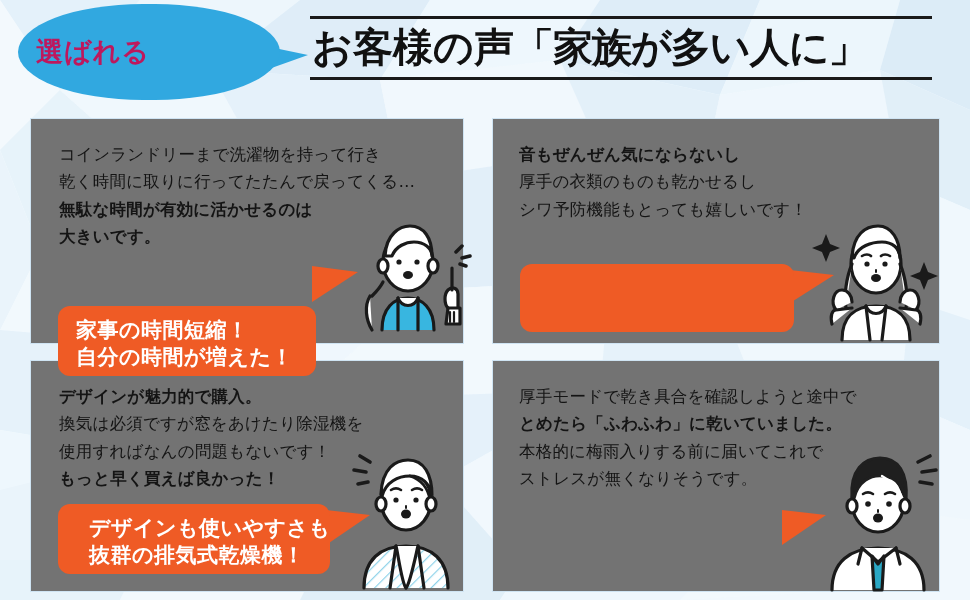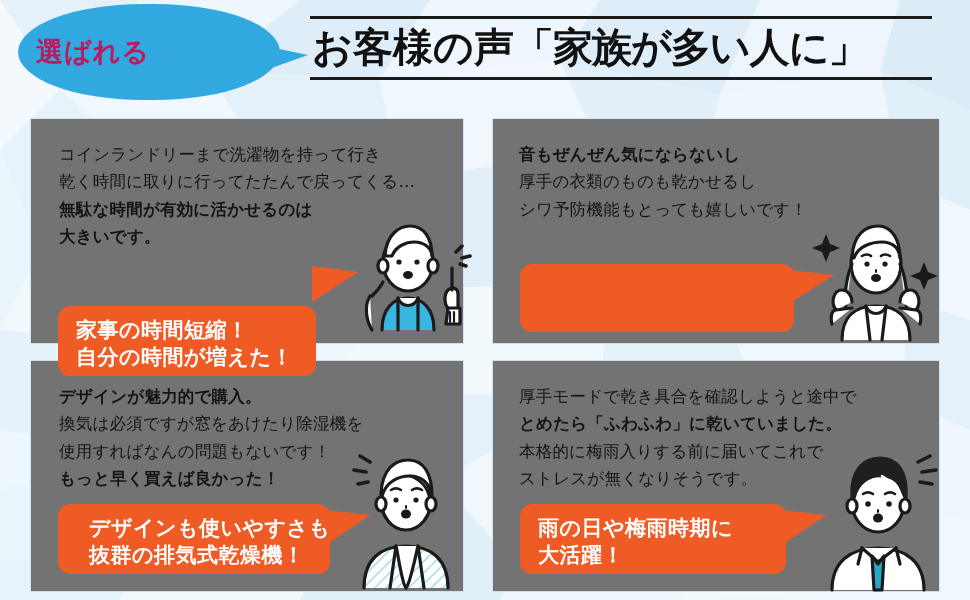--- a/index.html
+++ b/index.html
@@ -356,24 +356,20 @@
 
   <div class="card c4">
     <div class="card-body">
       <div class="n">厚手モードで乾き具合を確認しようと途中で</div>
       <div class="b">とめたら「ふわふわ」に乾いていました。</div>
       <div class="n">本格的に梅雨入りする前に届いてこれで</div>
       <div class="n">ストレスが無くなりそうです。</div>
     </div>
   </div>
   <div class="obubble-tail ob4-tail"></div>
-  <div class="obubble ob4">
-    <div class="l">雨の日や梅雨時期に</div>
-    <div class="l">大活躍！</div>
-  </div>
   <svg class="person p4" viewBox="0 0 126 148">
     <g fill="none" stroke="#1a1a1a" stroke-width="3.2" stroke-linecap="round" stroke-linejoin="round">
       <path d="M14 146 C14 118 32 104 60 104 C88 104 106 118 106 146" fill="#ffffff"></path>
       <path d="M44 104 L40 120 M78 104 L82 120" fill="none"></path>
       <path d="M44 104 L60 118 L78 104" fill="#ffffff"></path>
       <path d="M54 112 L60 120 L66 112 L64 146 L56 146 Z" fill="#2aa7c4" stroke="#1a1a1a"></path>
       <ellipse cx="60" cy="58" rx="26" ry="30" fill="#ffffff"></ellipse>
       <path d="M34 54 C32 26 46 14 62 14 C80 14 90 28 88 56 C86 44 80 34 66 32 C52 30 40 38 36 54 Z" fill="#1f1f1f" stroke="#1f1f1f"></path>
       <path d="M64 32 C76 38 82 46 86 58" fill="none" stroke="#ffffff" stroke-width="2.4"></path>
       <ellipse cx="34" cy="62" rx="5" ry="7" fill="#ffffff"></ellipse>

